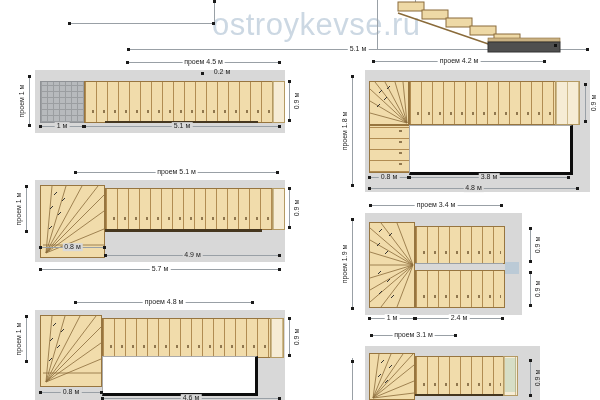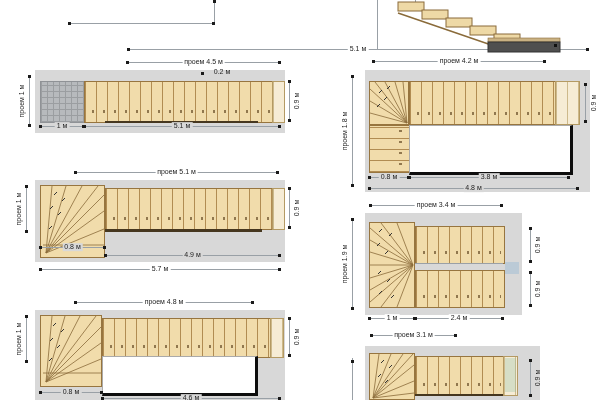--- a/index.html
+++ b/index.html
@@ -36,20 +36,21 @@
   .vlabel{position:absolute;font-size:7px;color:#222;white-space:nowrap;
       transform:translate(-50%,-50%) rotate(-90deg);}
   .svgbox{position:absolute;}
   .tint{position:absolute;}
 </style>
 </head>
 <body>
 
 <div id="stage">
 
+  <div class="wm" style="left:212px;top:7px;">ostroykevse.ru</div>
 
   <div class="dv plain" style="left:214px;top:0;height:23px;"></div>
   <div class="sq" style="left:213px;top:0;"></div>
   <div class="dh" style="left:69px;top:23px;width:145px;"></div>
   <div class="dv plain" style="left:377px;top:0;height:49px;"></div>
   <div class="dv plain" style="left:415px;top:0;height:8px;"></div>
   <div class="sq" style="left:414px;top:6px;"></div>
   <div class="dh" style="left:128px;top:49px;width:460px;">
     <span class="dlabel on-white">5.1 м</span>
   </div>

